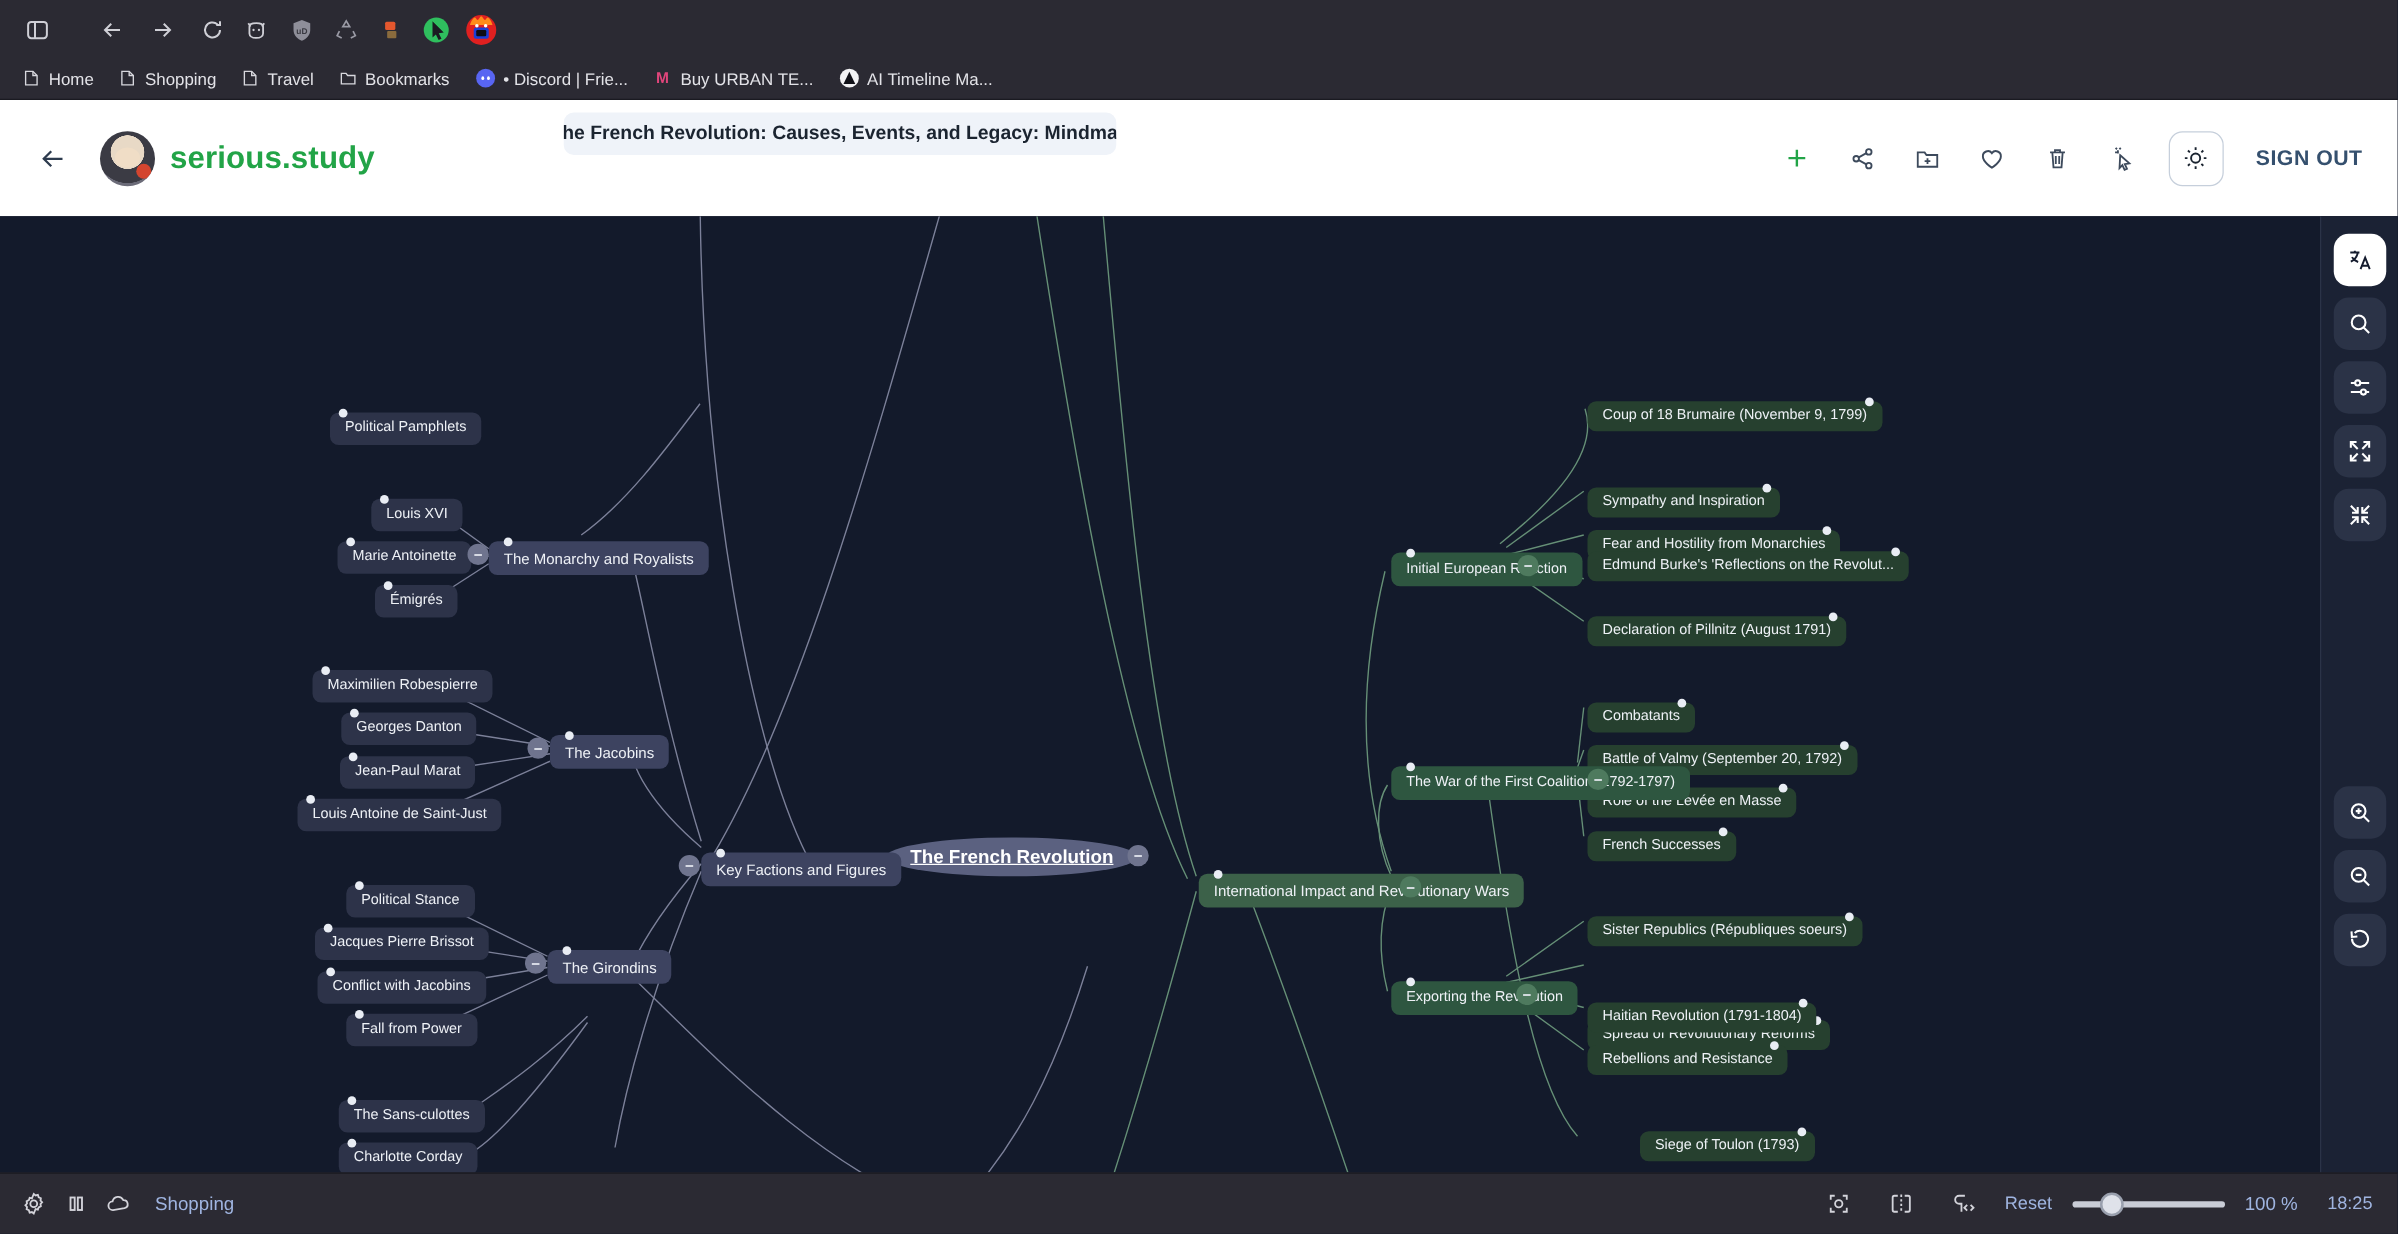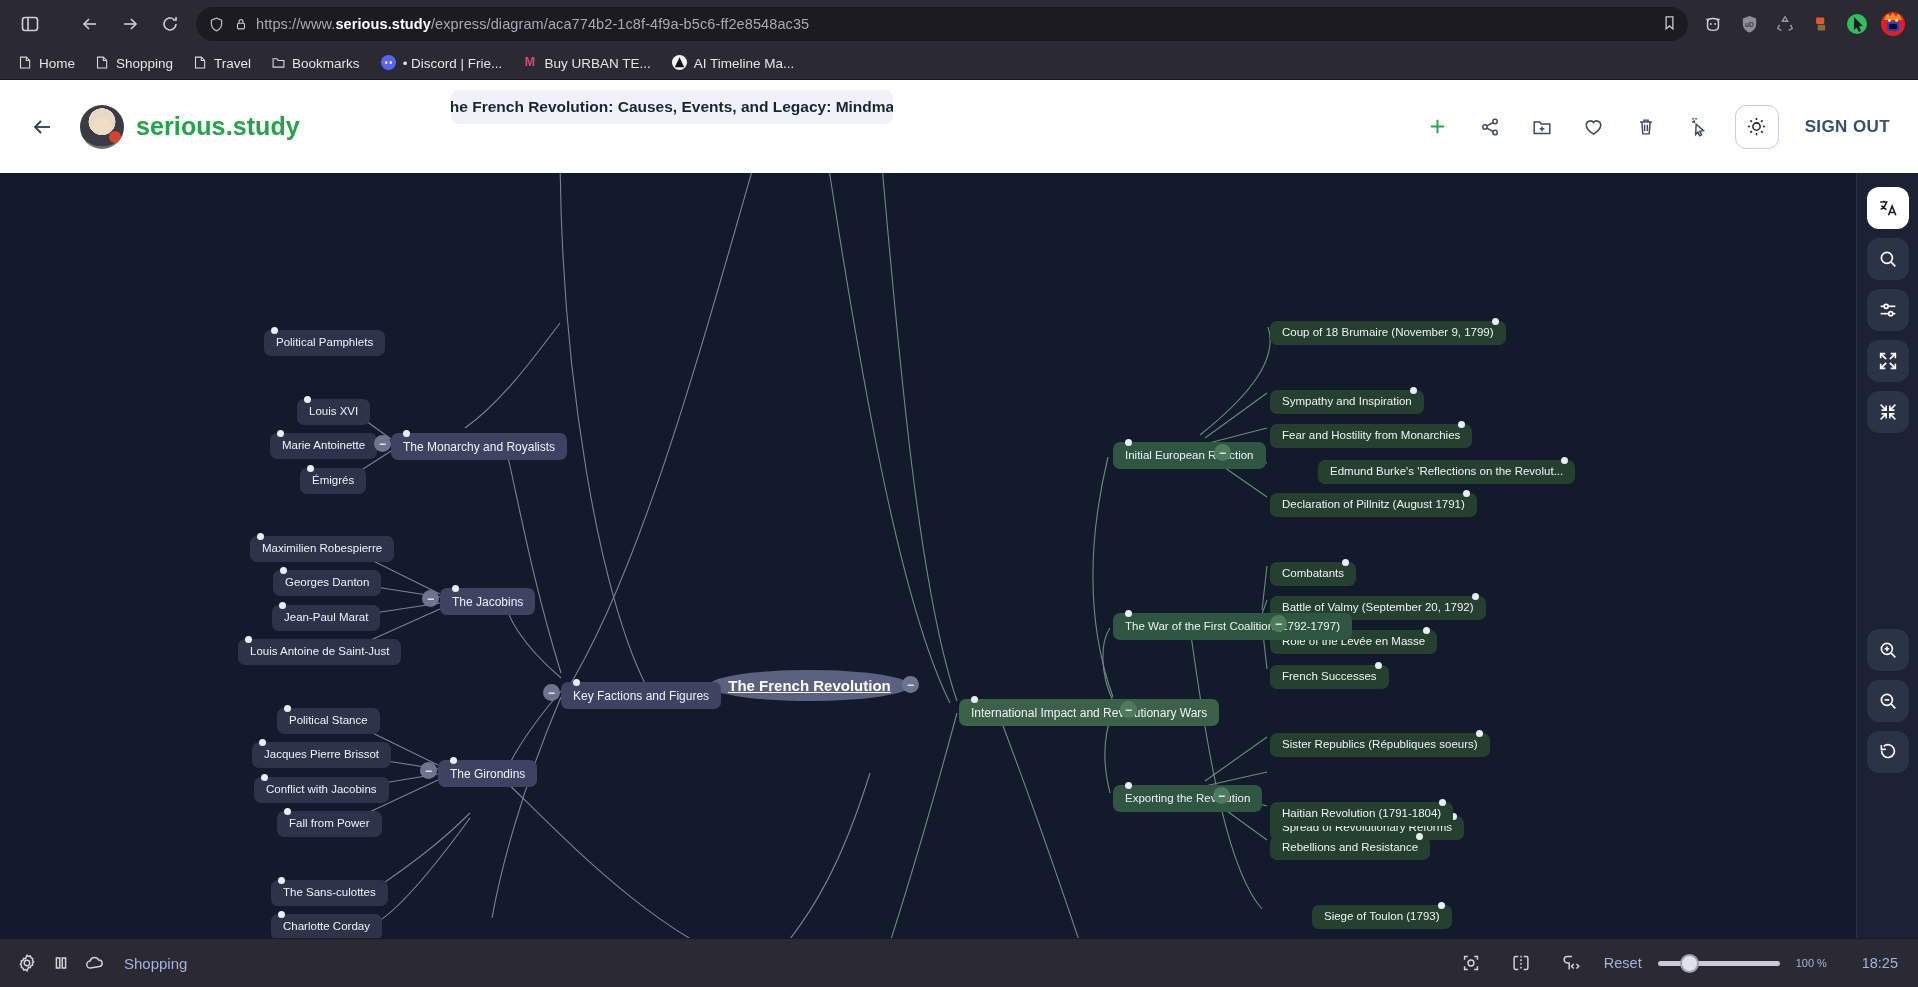--- a/index.html
+++ b/index.html
@@ -139,21 +139,21 @@
   }
   .tb-ico { width: 34px; height: 34px; display: flex; align-items: center; justify-content: center; color: #d3d3da; }
   .tb-label { color: #9fb4e0; font-size: 15px; margin-left: 12px; }
   .tb-right { margin-left: auto; display: flex; align-items: center; padding-right: 20px; gap: 16px; }
   .tb-reset { color: #9fb4e0; font-size: 14.5px; }
   .zoom-slider { position: relative; width: 122px; height: 5px; background: #c9ccd6; border-radius: 3px; }
   .zoom-knob {
     position: absolute; left: 22px; top: -7px; width: 19px; height: 19px;
     border-radius: 50%; background: #dfe2ea; border: 2px solid #9aa0ae;
   }
-  .tb-zoomval { color: #9fb4e0; font-size: 11px; min-width: 48px; }
+  .tb-zoomval { color: #9fb4e0; font-size: 15px; min-width: 48px; }
   .tb-clock { color: #9fb4e0; font-size: 14.5px; margin-left: 2px; }
 </style>
 </head>
 <body>
 
 <div class="browser-top">
   <div class="nav-btn" style="margin-left:10px">
     <svg width="20" height="20" viewBox="0 0 20 20" fill="none" stroke="currentColor" stroke-width="1.6">
       <rect x="2.5" y="3.5" width="15" height="13" rx="2.5"></rect>
         <line x1="8" y1="3.5" x2="8" y2="16.5"></line>
@@ -171,39 +171,20 @@
         <polyline points="11,5 16,10 11,15"></polyline>
     </svg>
   </div>
   <div class="nav-btn">
     <svg width="20" height="20" viewBox="0 0 20 20" fill="none" stroke="currentColor" stroke-width="1.6">
       <path d="M16 10a6 6 0 1 1-2-4.5"></path>
         <polyline points="16,3 16,6 13,6"></polyline>
     </svg>
   </div>
 
-  <div class="urlbar">
-    <span style="color:#b9b9c4;display:flex">
-      <svg width="17" height="17" viewBox="0 0 20 20" fill="none" stroke="currentColor" stroke-width="1.5">
-        <path d="M10 2.5 4 5v4.5c0 3.6 2.5 6.6 6 8 3.5-1.4 6-4.4 6-8V5z"></path>
-      </svg>
-    </span>
-    <span style="color:#c6c6cf;display:flex;margin-left:9px">
-      <svg width="14" height="14" viewBox="0 0 20 20" fill="none" stroke="currentColor" stroke-width="1.6">
-        <rect x="5" y="9" width="10" height="8" rx="1.5"></rect>
-          <path d="M7.2 9V6.6a2.8 2.8 0 0 1 5.6 0V9"></path>
-      </svg>
-    </span>
-    <span class="url-text">https://www.<b>serious.study</b>/express/diagram/aca774b2-1c8f-4f9a-b5c6-ff2e8548ac35</span>
-    <span class="url-bookmark">
-      <svg width="17" height="17" viewBox="0 0 20 20" fill="none" stroke="currentColor" stroke-width="1.5">
-        <path d="M6 3.5h8v14l-4-3.5-4 3.5z"></path>
-      </svg>
-    </span>
-  </div>
 
   <div class="ext-strip">
     <div class="ext-ico">
       <svg width="20" height="20" viewBox="0 0 22 22" fill="none" stroke="#111" stroke-width="1.6">
         <path d="M4 5l2 3M18 5l-2 3" stroke="#cfcfd6"></path>
         <path d="M5 8c0-2 2-3 6-3s6 1 6 3v6c0 2-2 4-6 4s-6-2-6-4z" stroke="#cfcfd6"></path>
         <circle cx="8.6" cy="11" r="1" fill="#cfcfd6" stroke="none"></circle>
           <circle cx="13.4" cy="11" r="1" fill="#cfcfd6" stroke="none"></circle>
       </svg>
     </div>
@@ -521,21 +502,21 @@
         <span>Coup of 18 Brumaire (November 9, 1799)</span>
       </div>
       <div class="node rightnode" style="left: 1270px; top: 217px;">
         <span class="dot"></span>
         <span>Sympathy and Inspiration</span>
       </div>
       <div class="node rightnode" style="left: 1270px; top: 251px;">
         <span class="dot"></span>
         <span>Fear and Hostility from Monarchies</span>
       </div>
-      <div class="node rightnode" style="left: 1270px; top: 287px; margin-left: 48px;">
+      <div class="node rightnode" style="left: 1270px; top: 268px;">
         <span class="dot"></span>
         <span>Edmund Burke's 'Reflections on the Revolut...</span>
       </div>
       <div class="node rightnode" style="left: 1270px; top: 320px;">
         <span class="dot"></span>
         <span>Declaration of Pillnitz (August 1791)</span>
       </div>
       <div class="node rightbranch" style="left: 1113px; top: 269px;">
         <span class="dot"></span>
         <span>Initial European Reaction</span>

